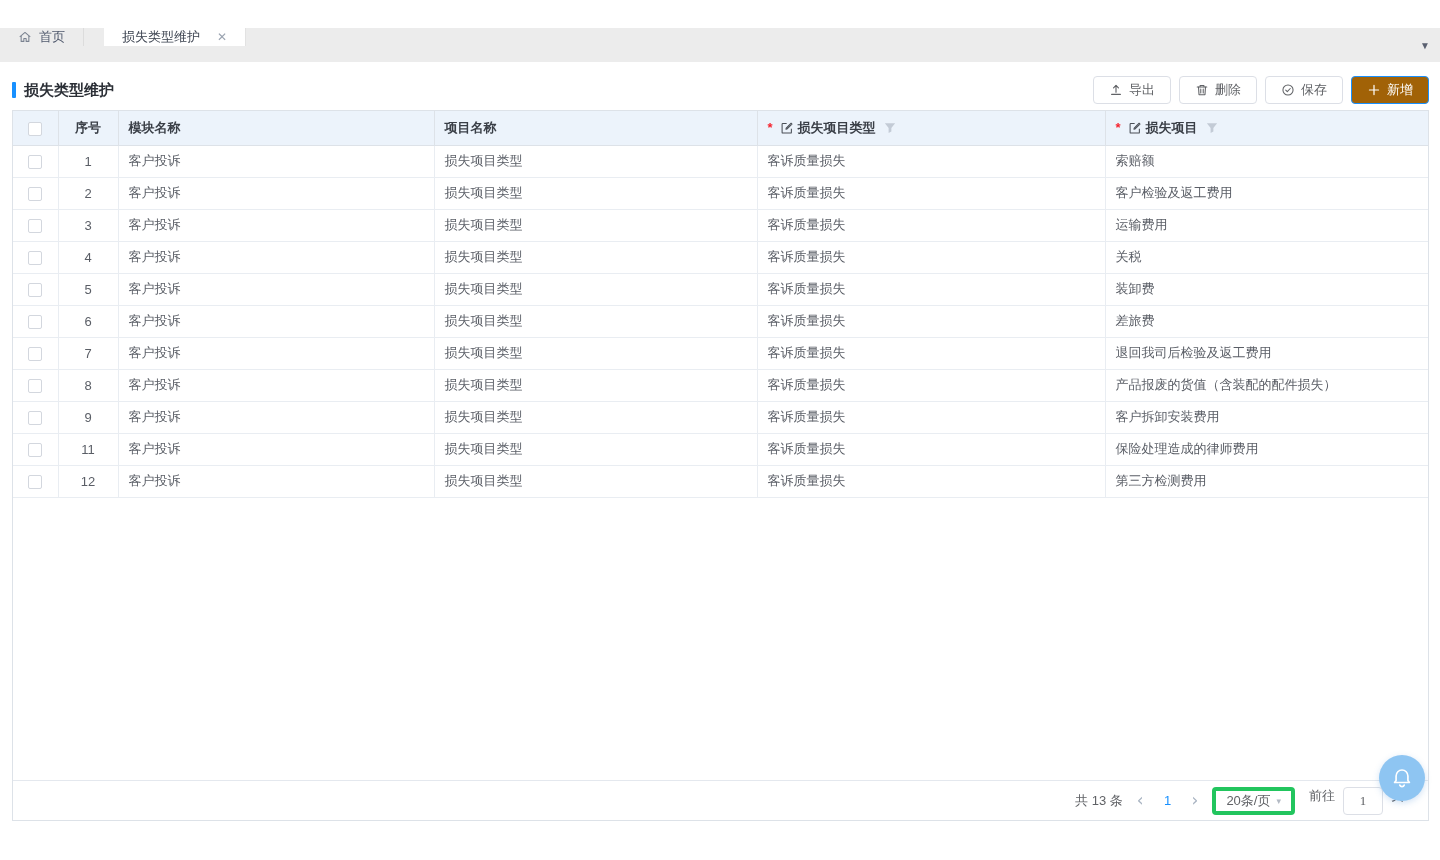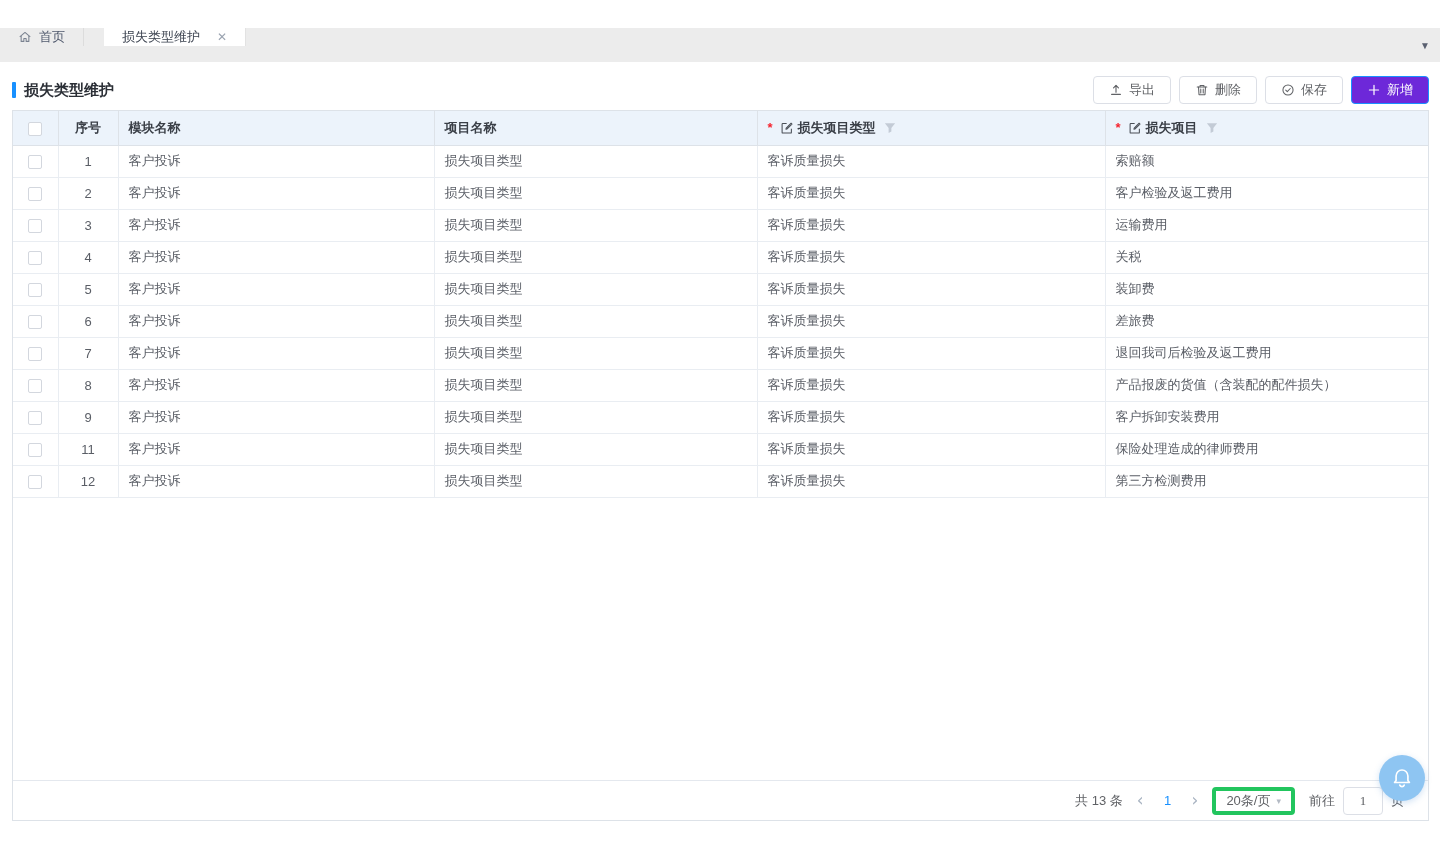--- a/index.html
+++ b/index.html
@@ -21,21 +21,21 @@
   .page-header { display:flex; justify-content:space-between; align-items:center;
     padding:14px 11px 0 12px; }
   .title-wrap { display:flex; align-items:center; gap:8px; }
   .title-bar { width:4px; height:16px; background:#1890ff; border-radius:1px; }
   .page-title { font-size:15px; font-weight:bold; color:#2b2f36; }
   .toolbar { display:flex; gap:8px; }
   .btn { height:28px; padding:0 15px; display:inline-flex; align-items:center; gap:6px;
     background:#fff; border:1px solid #dcdfe6; border-radius:4px; font-size:13px;
     color:#606266; cursor:pointer; }
   .btn svg { width:14px; height:14px; }
-  .btn.primary { background:#6d28d9; border-color:#1890ff; color:#fff; }
+  .btn.primary { background:#a16207; border-color:#1890ff; color:#fff; }
 
   
   .table-box { position:absolute; left:12px; right:11px; top:110px; bottom:39px;
     border:1px solid #dde2e8; display:flex; flex-direction:column; background:#fff; }
   table { width:100%; border-collapse:collapse; table-layout:fixed; }
   thead th { background:#ecf3fb; height:34px; font-size:13px; font-weight:600; color:#3a3f47;
     text-align:left; padding:0 10px; border-bottom:1px solid #dde2e8; border-right:1px solid #dde2e8; }
   thead th:last-child { border-right:none; }
   tbody td { height:32px; font-size:13px; color:#5a5e66; padding:0 10px;
     border-bottom:1px solid #e9edf2; border-right:1px solid #e9edf2; background:#fff; }
@@ -53,21 +53,21 @@
   
   .pagination { border-top:1px solid #e4e8ee; height:40px; display:flex; align-items:center;
     justify-content:flex-end; gap:14px; padding:0 24px 0 0; font-size:13px; color:#606266; }
   .pg-total { color:#606266; }
   .pg-arrow { color:#a9b4c2; font-size:17px; line-height:1; cursor:pointer;
     font-family:"DejaVu Sans",sans-serif; }
   .pg-page { color:#1890ff; cursor:pointer; min-width:20px; text-align:center; }
   .pg-size { height:28px; border:4px solid #22c55e; border-radius:4px; display:flex;
     align-items:center; gap:6px; padding:0 10px; cursor:pointer; color:#606266; }
   .pg-size .caret { font-size:9px; color:#b3bac4; }
-  .pg-goto { display:flex; align-items:center; gap:8px;font-family:Liberation Serif, serif; }
+  .pg-goto { display:flex; align-items:flex-start; gap:8px;font-family:Liberation Serif, serif; }
   .pg-input { width:40px; height:28px; border:1px solid #dcdfe6; border-radius:4px;
     text-align:center; font-size:13px; color:#606266; font-family:inherit; }
 
   
   .bell-fab { position:absolute; width:46px; height:46px; border-radius:50%;
     background:#8ec5f2; right:15px; bottom:59px; display:flex; align-items:center;
     justify-content:center; cursor:pointer; box-shadow:0 2px 6px rgba(70,140,210,.25); }
   .bell-fab svg { width:22px; height:22px; color:#fff; }
 </style>
 </head>

